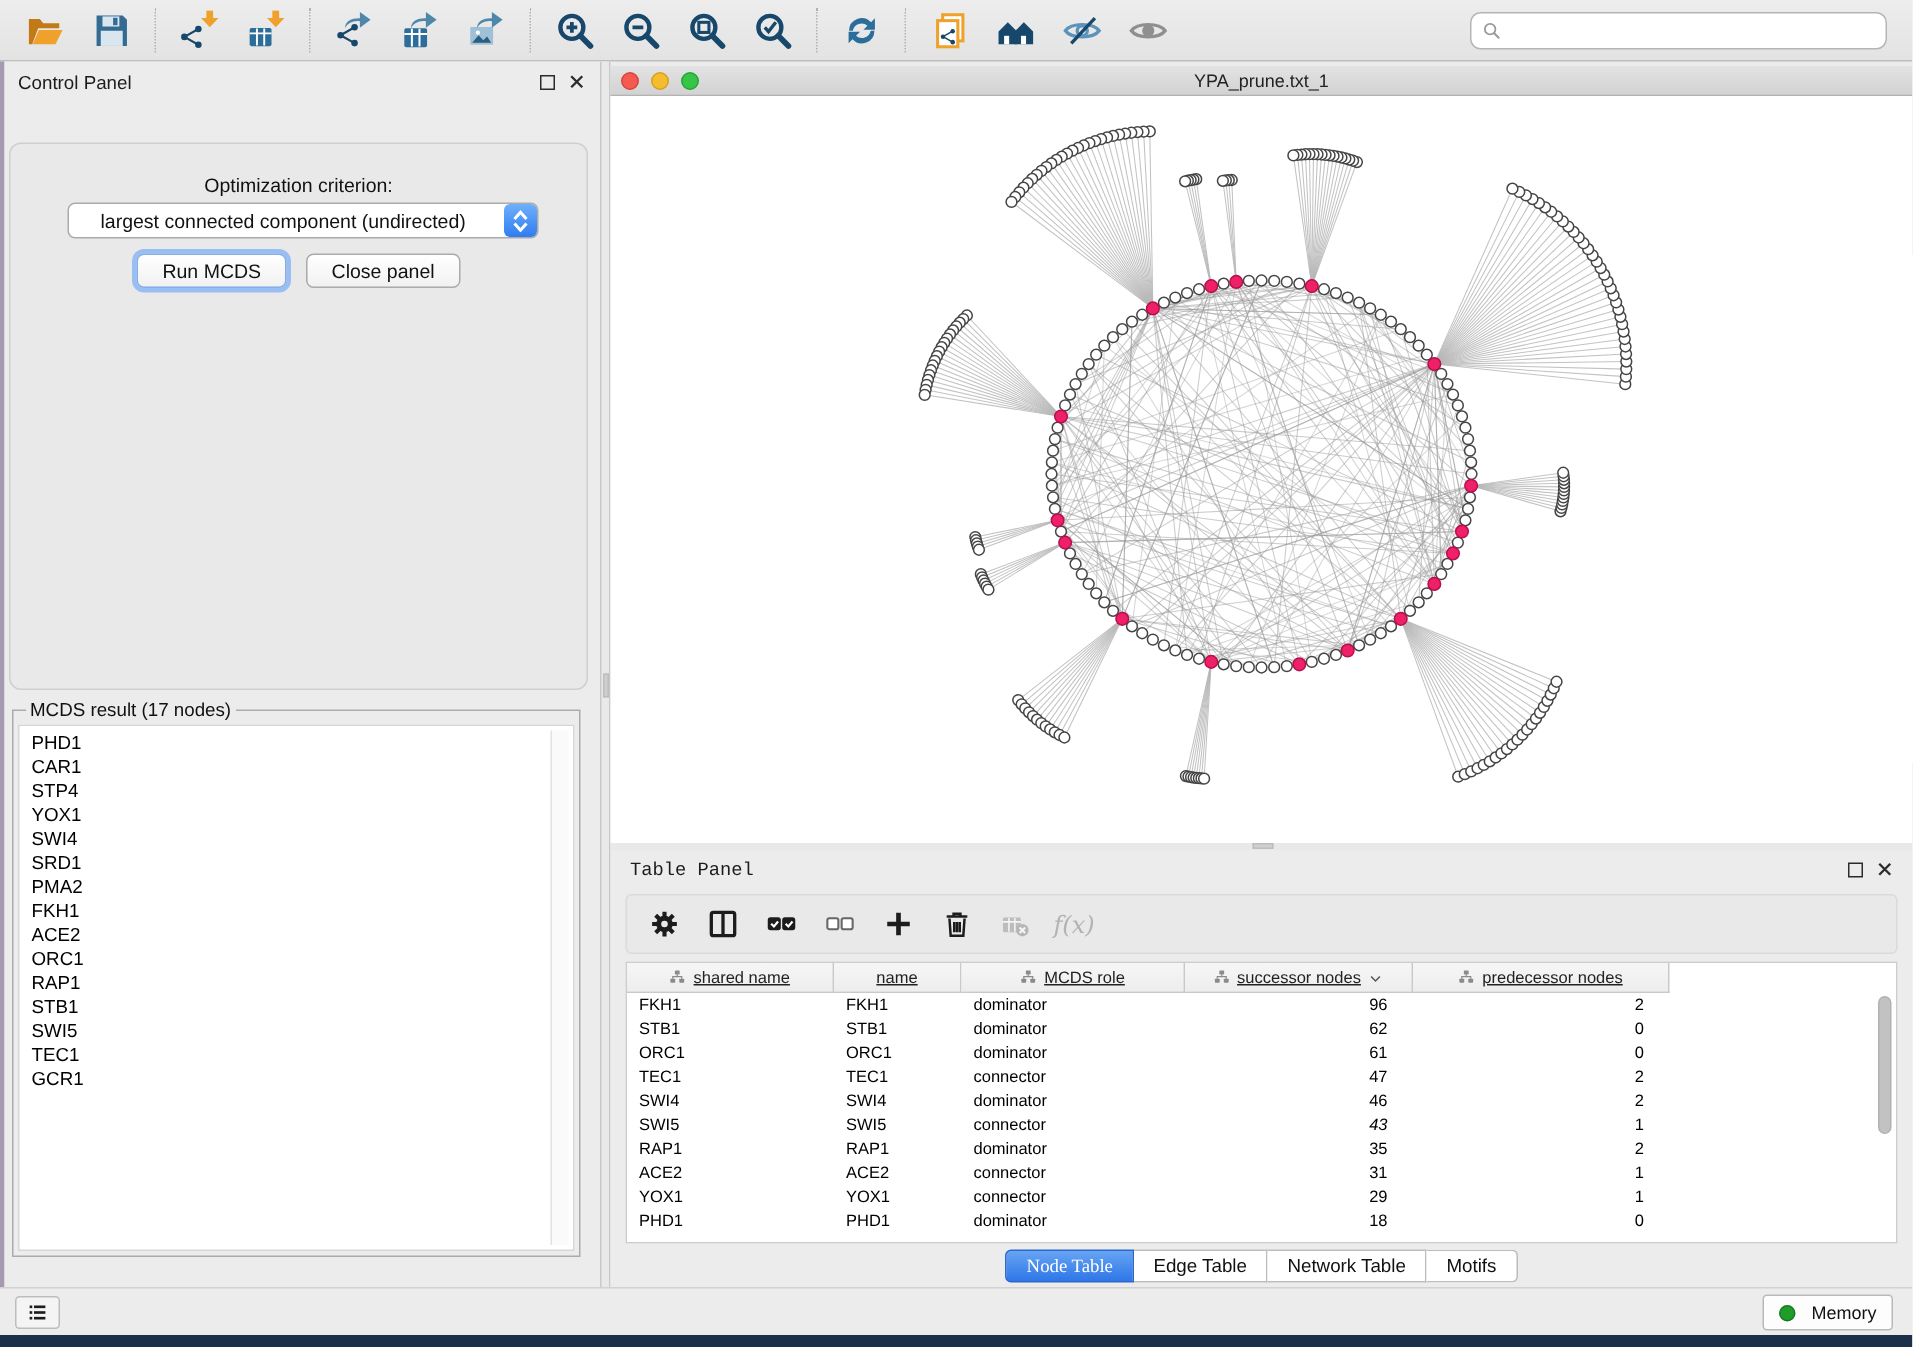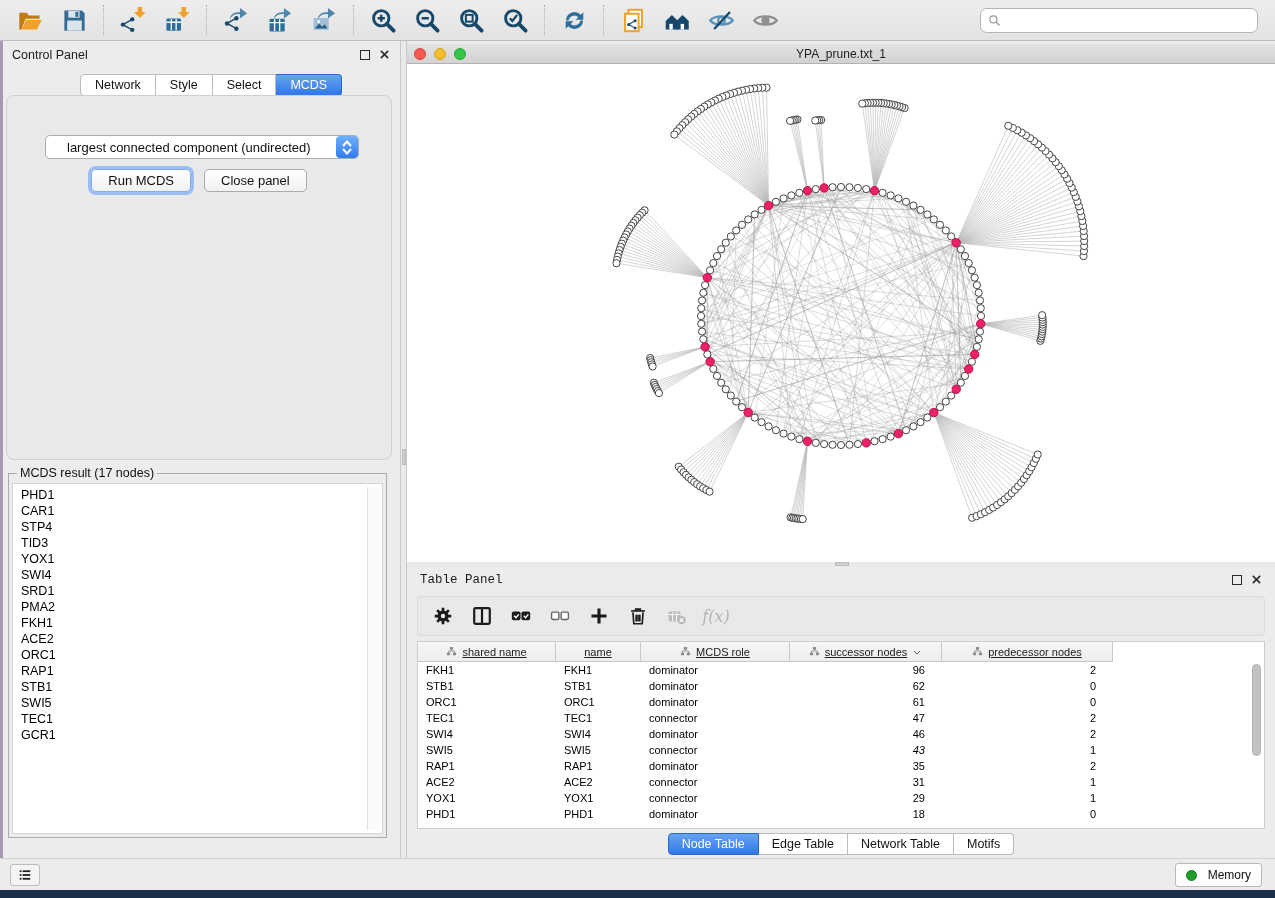--- a/index.html
+++ b/index.html
@@ -102,21 +102,21 @@
   .th-cell svg { width:11px; height:11px; }
   .tp-rows { position:absolute; left:0; top:20px; width:100%; }
   .t-row { display:flex; height:16px; }
   .t-cell { font-size:11px; line-height:16px; color:#000; white-space:nowrap; overflow:hidden; }
   .tp-scroll { position:absolute; right:2px; top:22px; width:10px; height:160px; }
   .tp-scroll .thumb { position:absolute; left:0; top:0; width:9px; height:92px; background:#c2c2c2;
                       border-radius:5px; border:1px solid #b2b2b2; }
   .tp-tabs { position:absolute; left:0; top:266px; width:100%; display:flex; justify-content:center; }
   .tp-tab { height:22px; padding:0 13px; font-size:12.5px; display:flex; align-items:center;
             background:#fff; border:1px solid #bcbcbc; border-left:none; color:#111; }
-  .tp-tab:first-child { border-left:1px solid #bcbcbc; border-radius:4px 0 0 4px; }
+  .tp-tab:first-child { border-left:1px solid #bcbcbc; border-radius:4px 0 0 4px;font-family:Liberation Serif, serif; }
   .tp-tab:last-child { border-radius:0 4px 4px 0; }
   .tp-tab.active { background:linear-gradient(#66a4f3,#2f77e8); color:#fff; border-color:#2c68cc; }
 
   
   .statusbar { position:absolute; left:0; top:858px; width:1275px; height:32px; background:#ececec;
                border-top:1px solid #d2d2d2; }
   .list-btn { position:absolute; left:10px; top:5px; width:30px; height:22px; background:#f4f4f4;
               border:1px solid #bdbdbd; border-radius:3px; display:flex; align-items:center; justify-content:center; }
   .list-btn svg { width:16px; height:14px; }
   .memory-btn { position:absolute; right:13px; top:4px; height:24px; background:#fdfdfd; border:1px solid #b9b9b9;
@@ -298,27 +298,22 @@
       <span class="cp-title">Control Panel</span>
       <span class="winbtns">
         <span class="float-ic"></span>
         <span class="close-ic" id="cp-close">
             <svg viewBox="0 0 24 24" xmlns="http://www.w3.org/2000/svg">
               <path d="M4 4l16 16M20 4L4 20" stroke="#2b2b2b" stroke-width="3.4"></path>
             </svg>
           </span>
       </span>
     </div>
-    <div class="cp-tabs" id="cp-tabs">
-        <div class="cp-tab">Network</div>
-        <div class="cp-tab">Style</div>
-        <div class="cp-tab">Select</div>
-        <div class="cp-tab active">MCDS</div>
-      </div>
     <div class="cp-body">
+      <div class="opt-label">Optimization criterion:</div>
       <div class="dropdown">
         <span class="val">largest connected component (undirected)</span>
         <span class="stepper" id="stepper">
             <svg viewBox="0 0 10 7" xmlns="http://www.w3.org/2000/svg">
               <path d="M1 6l4-4.5L9 6" stroke="#fff" stroke-width="2" fill="none"></path>
             </svg>
             <svg viewBox="0 0 10 7" xmlns="http://www.w3.org/2000/svg">
               <path d="M1 1l4 4.5L9 1" stroke="#fff" stroke-width="2" fill="none"></path>
             </svg>
           </span>
@@ -328,21 +323,20 @@
         <button class="mac-btn">Close panel</button>
       </div>
     </div>
     <fieldset class="result-box">
       <legend>MCDS result (17 nodes)</legend>
       <div class="result-list" id="mcds-list">
         <div class="result-scroll"></div>
       <div class="result-item">PHD1</div>
           <div class="result-item">CAR1</div>
           <div class="result-item">STP4</div>
-          <div class="result-item">TID3</div>
           <div class="result-item">YOX1</div>
           <div class="result-item">SWI4</div>
           <div class="result-item">SRD1</div>
           <div class="result-item">PMA2</div>
           <div class="result-item">FKH1</div>
           <div class="result-item">ACE2</div>
           <div class="result-item">ORC1</div>
           <div class="result-item">RAP1</div>
           <div class="result-item">STB1</div>
           <div class="result-item">SWI5</div>

